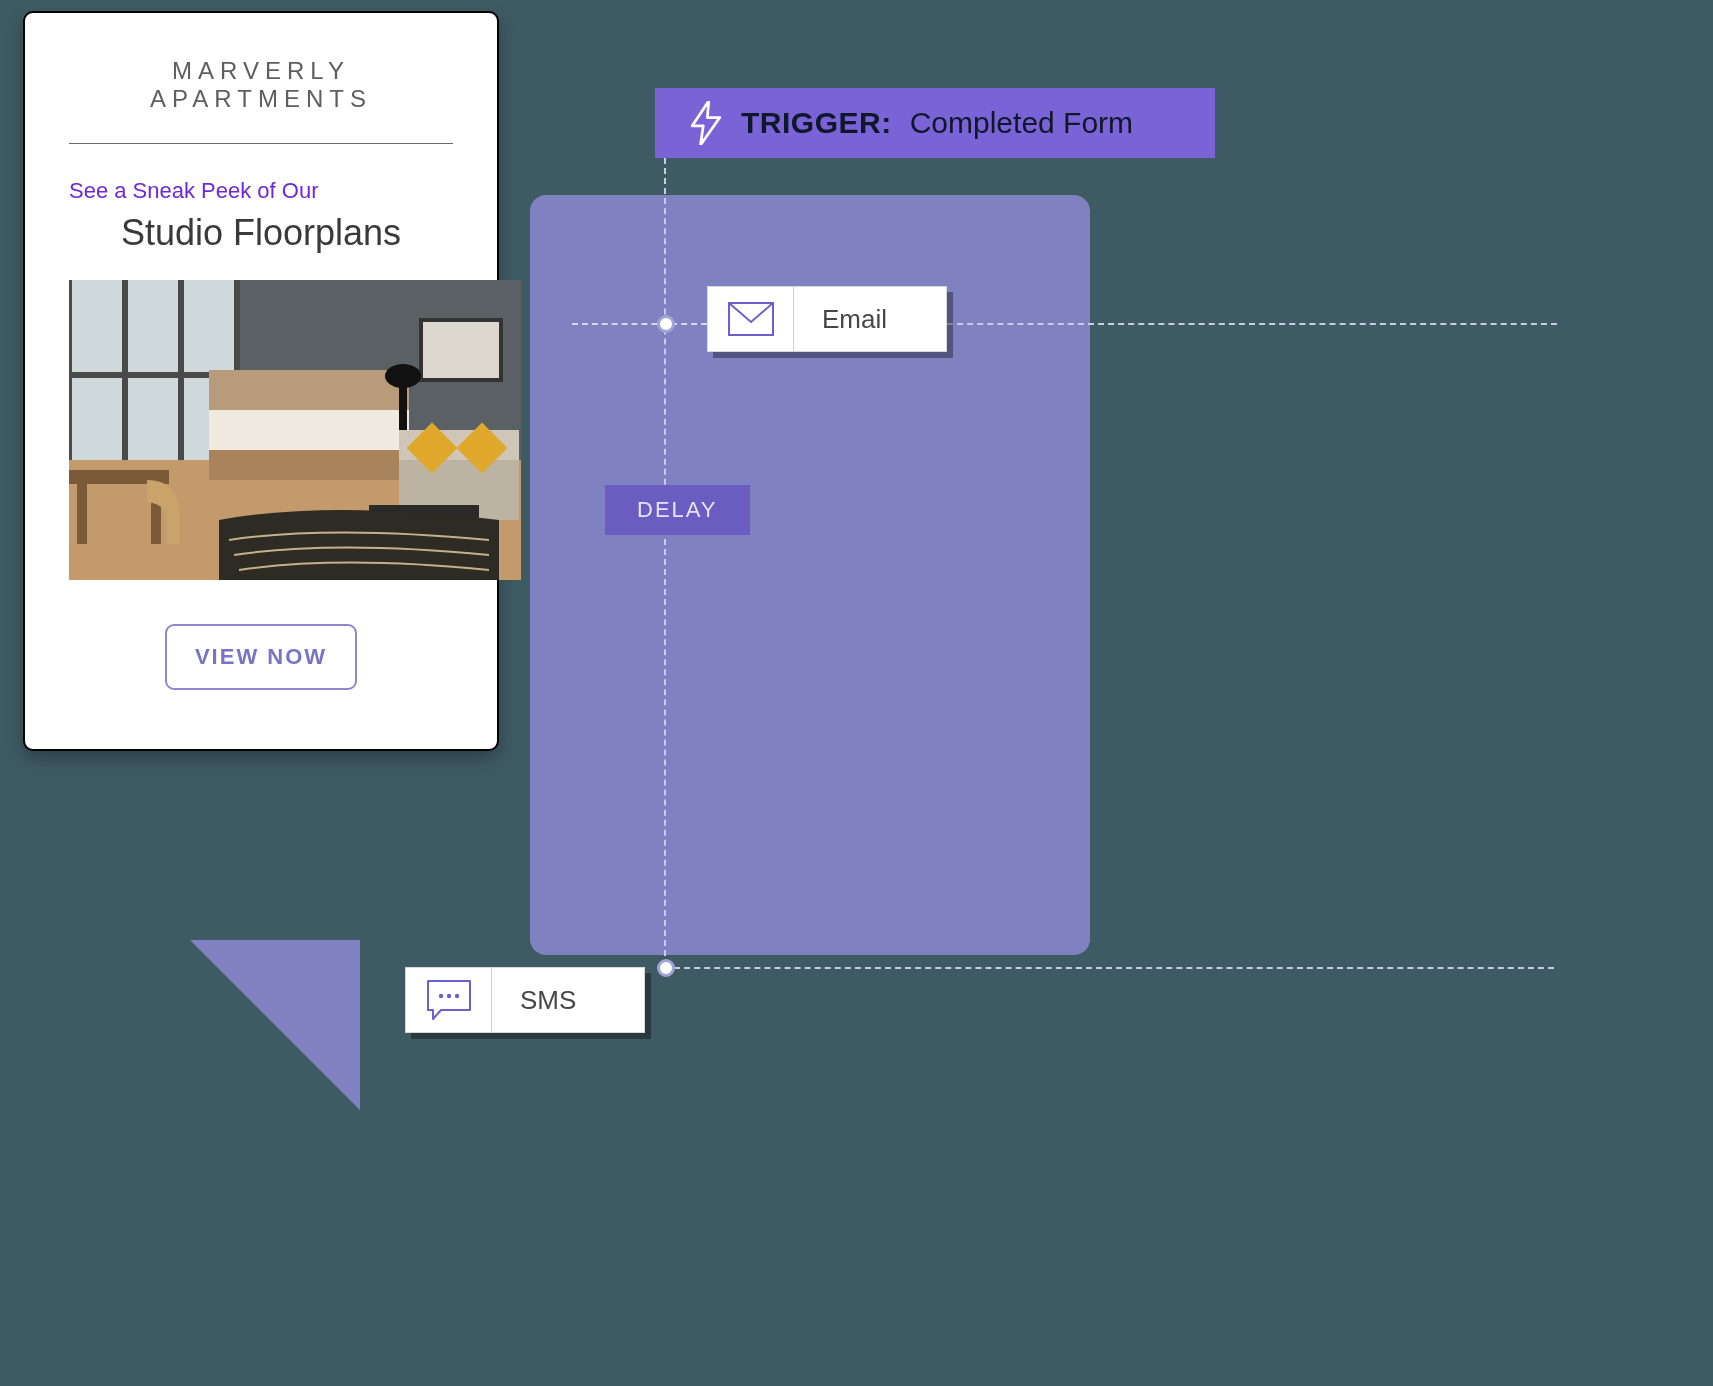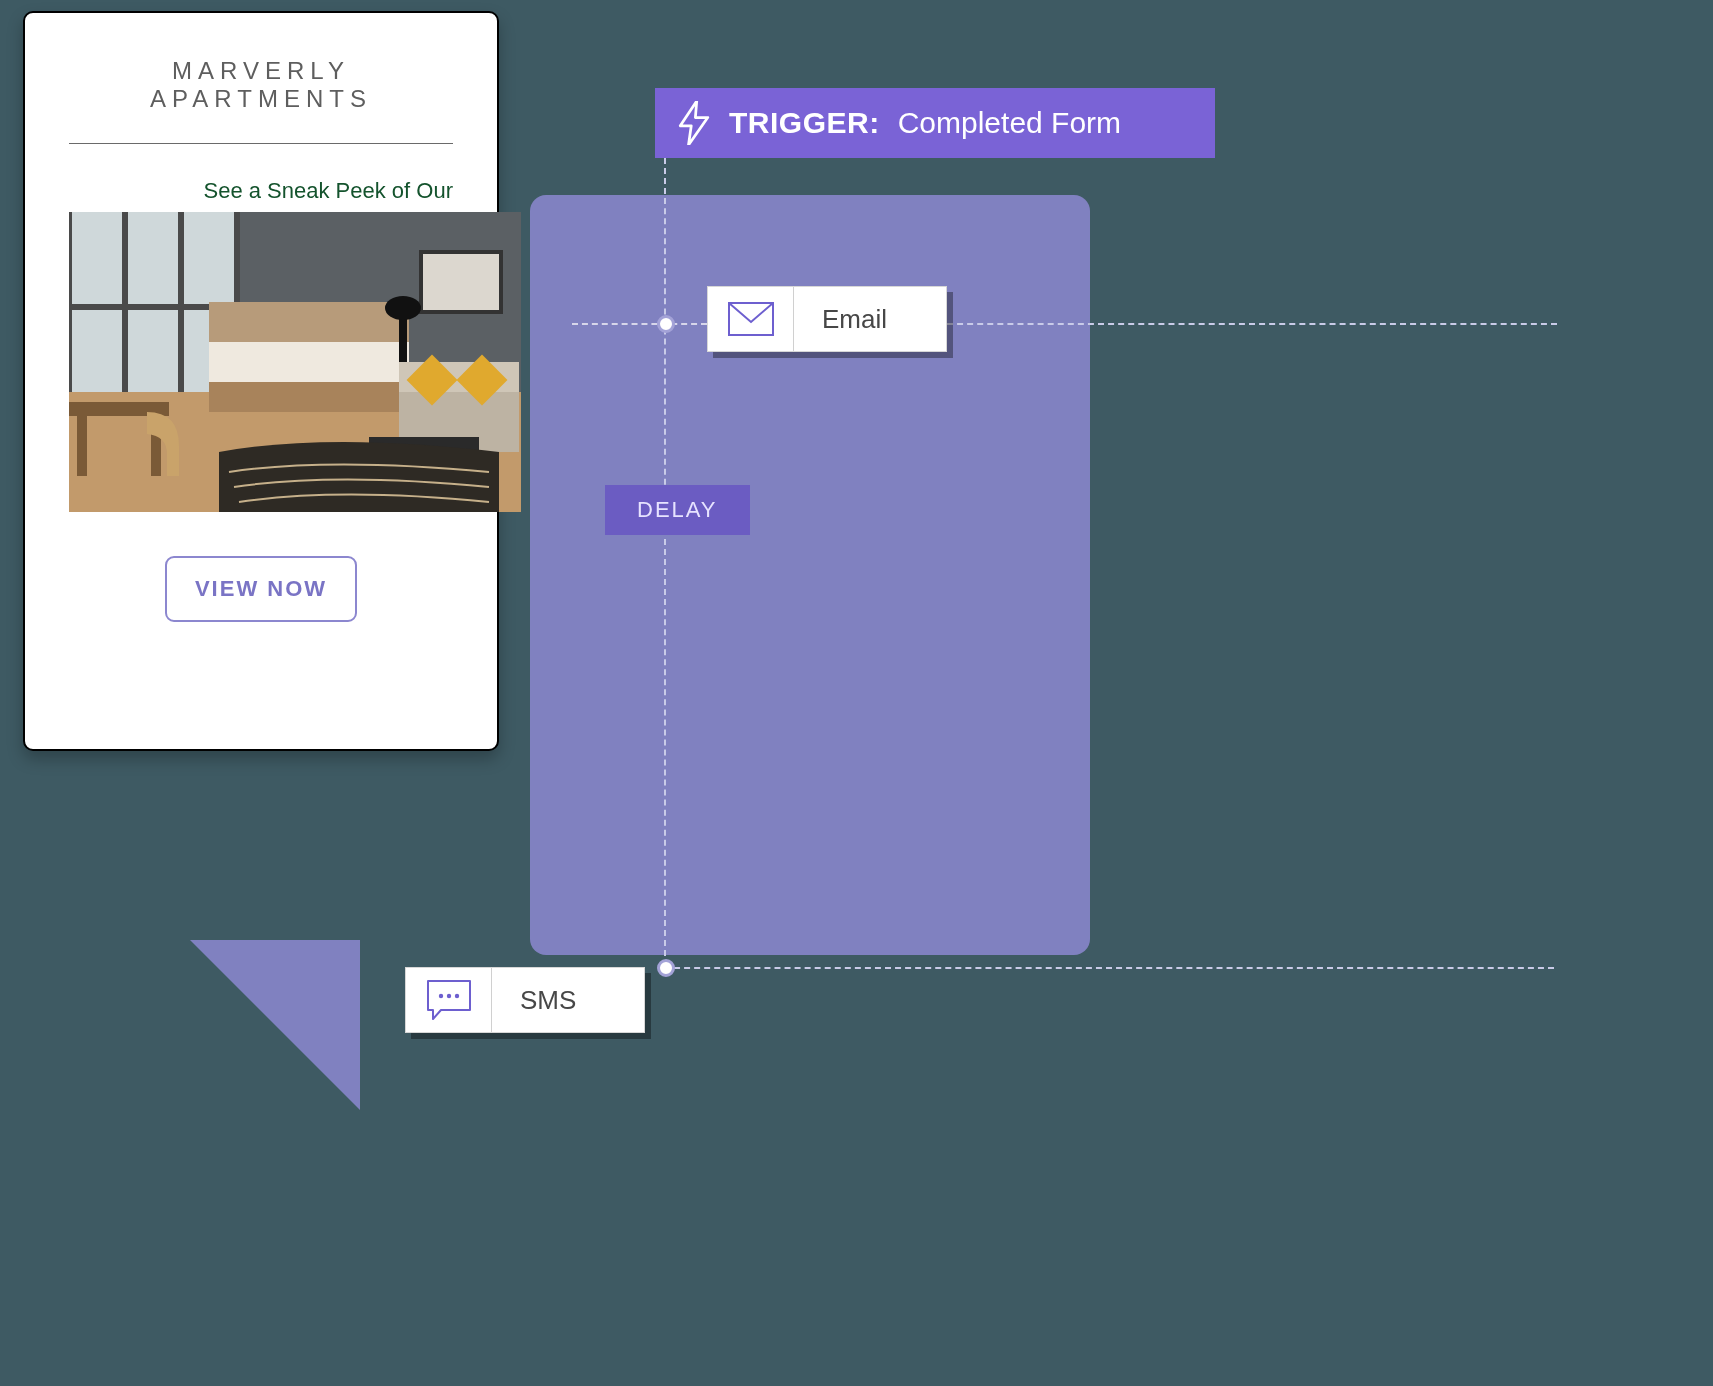--- a/index.html
+++ b/index.html
@@ -38,22 +38,22 @@
   .trigger-bar {
     position: absolute;
     left: 655px;
     top: 88px;
     width: 560px;
     height: 70px;
     background: #7a63d6;
     display: flex;
     align-items: center;
     gap: 18px;
-    padding: 0 22px;
-    color: #ffffff;
+    padding: 0 34px;
+    color: #0f172a;
     font-size: 30px;
   }
   .trigger-bar .bolt { width: 34px; height: 44px; }
   .trigger-bar .label { font-weight: 700; letter-spacing: .5px; }
   .trigger-bar .value { font-weight: 300; }
 
   
   .email-card {
     position: absolute;
     left: 23px;
@@ -72,24 +72,24 @@
     color: #5e5e5e;
     text-align: center;
     font-weight: 300;
   }
   .brand-rule {
     border: none;
     border-top: 1px solid #6a6a6a;
     margin: 30px 0 34px;
   }
   .pre-headline {
-    text-align: right;
+    text-align: left;
     font-size: 22px;
     font-weight: 300;
-    color: #14532d;
+    color: #6d28d9;
     margin-bottom: 8px;
   }
   .headline {
     text-align: center;
     font-size: 36px;
     font-weight: 400;
     color: #3a3a3a;
     margin-bottom: 26px;
   }
   .hero-image {
@@ -223,20 +223,21 @@
       <circle cx="30" cy="16" r="2.2" fill="#6d5fcf"></circle>
     </svg>
   </div>
   <div class="label-cell">SMS</div>
 </div>
 
 <div class="email-card">
   <div class="brand">MARVERLY APARTMENTS</div>
   <hr class="brand-rule">
   <div class="pre-headline">See a Sneak Peek of Our</div>
+  <div class="headline">Studio Floorplans</div>
 
   <svg class="hero-image" viewBox="0 0 452 300" preserveAspectRatio="xMidYMid slice">
 
     <rect width="452" height="300" fill="#b49a78"></rect>
 
     <rect x="170" y="0" width="282" height="180" fill="#5b6064"></rect>
 
     <rect x="0" y="0" width="170" height="190" fill="#cfd8da"></rect>
     <g stroke="#4a4a4a" stroke-width="6">
       <line x1="0" y1="0" x2="0" y2="190"></line>

